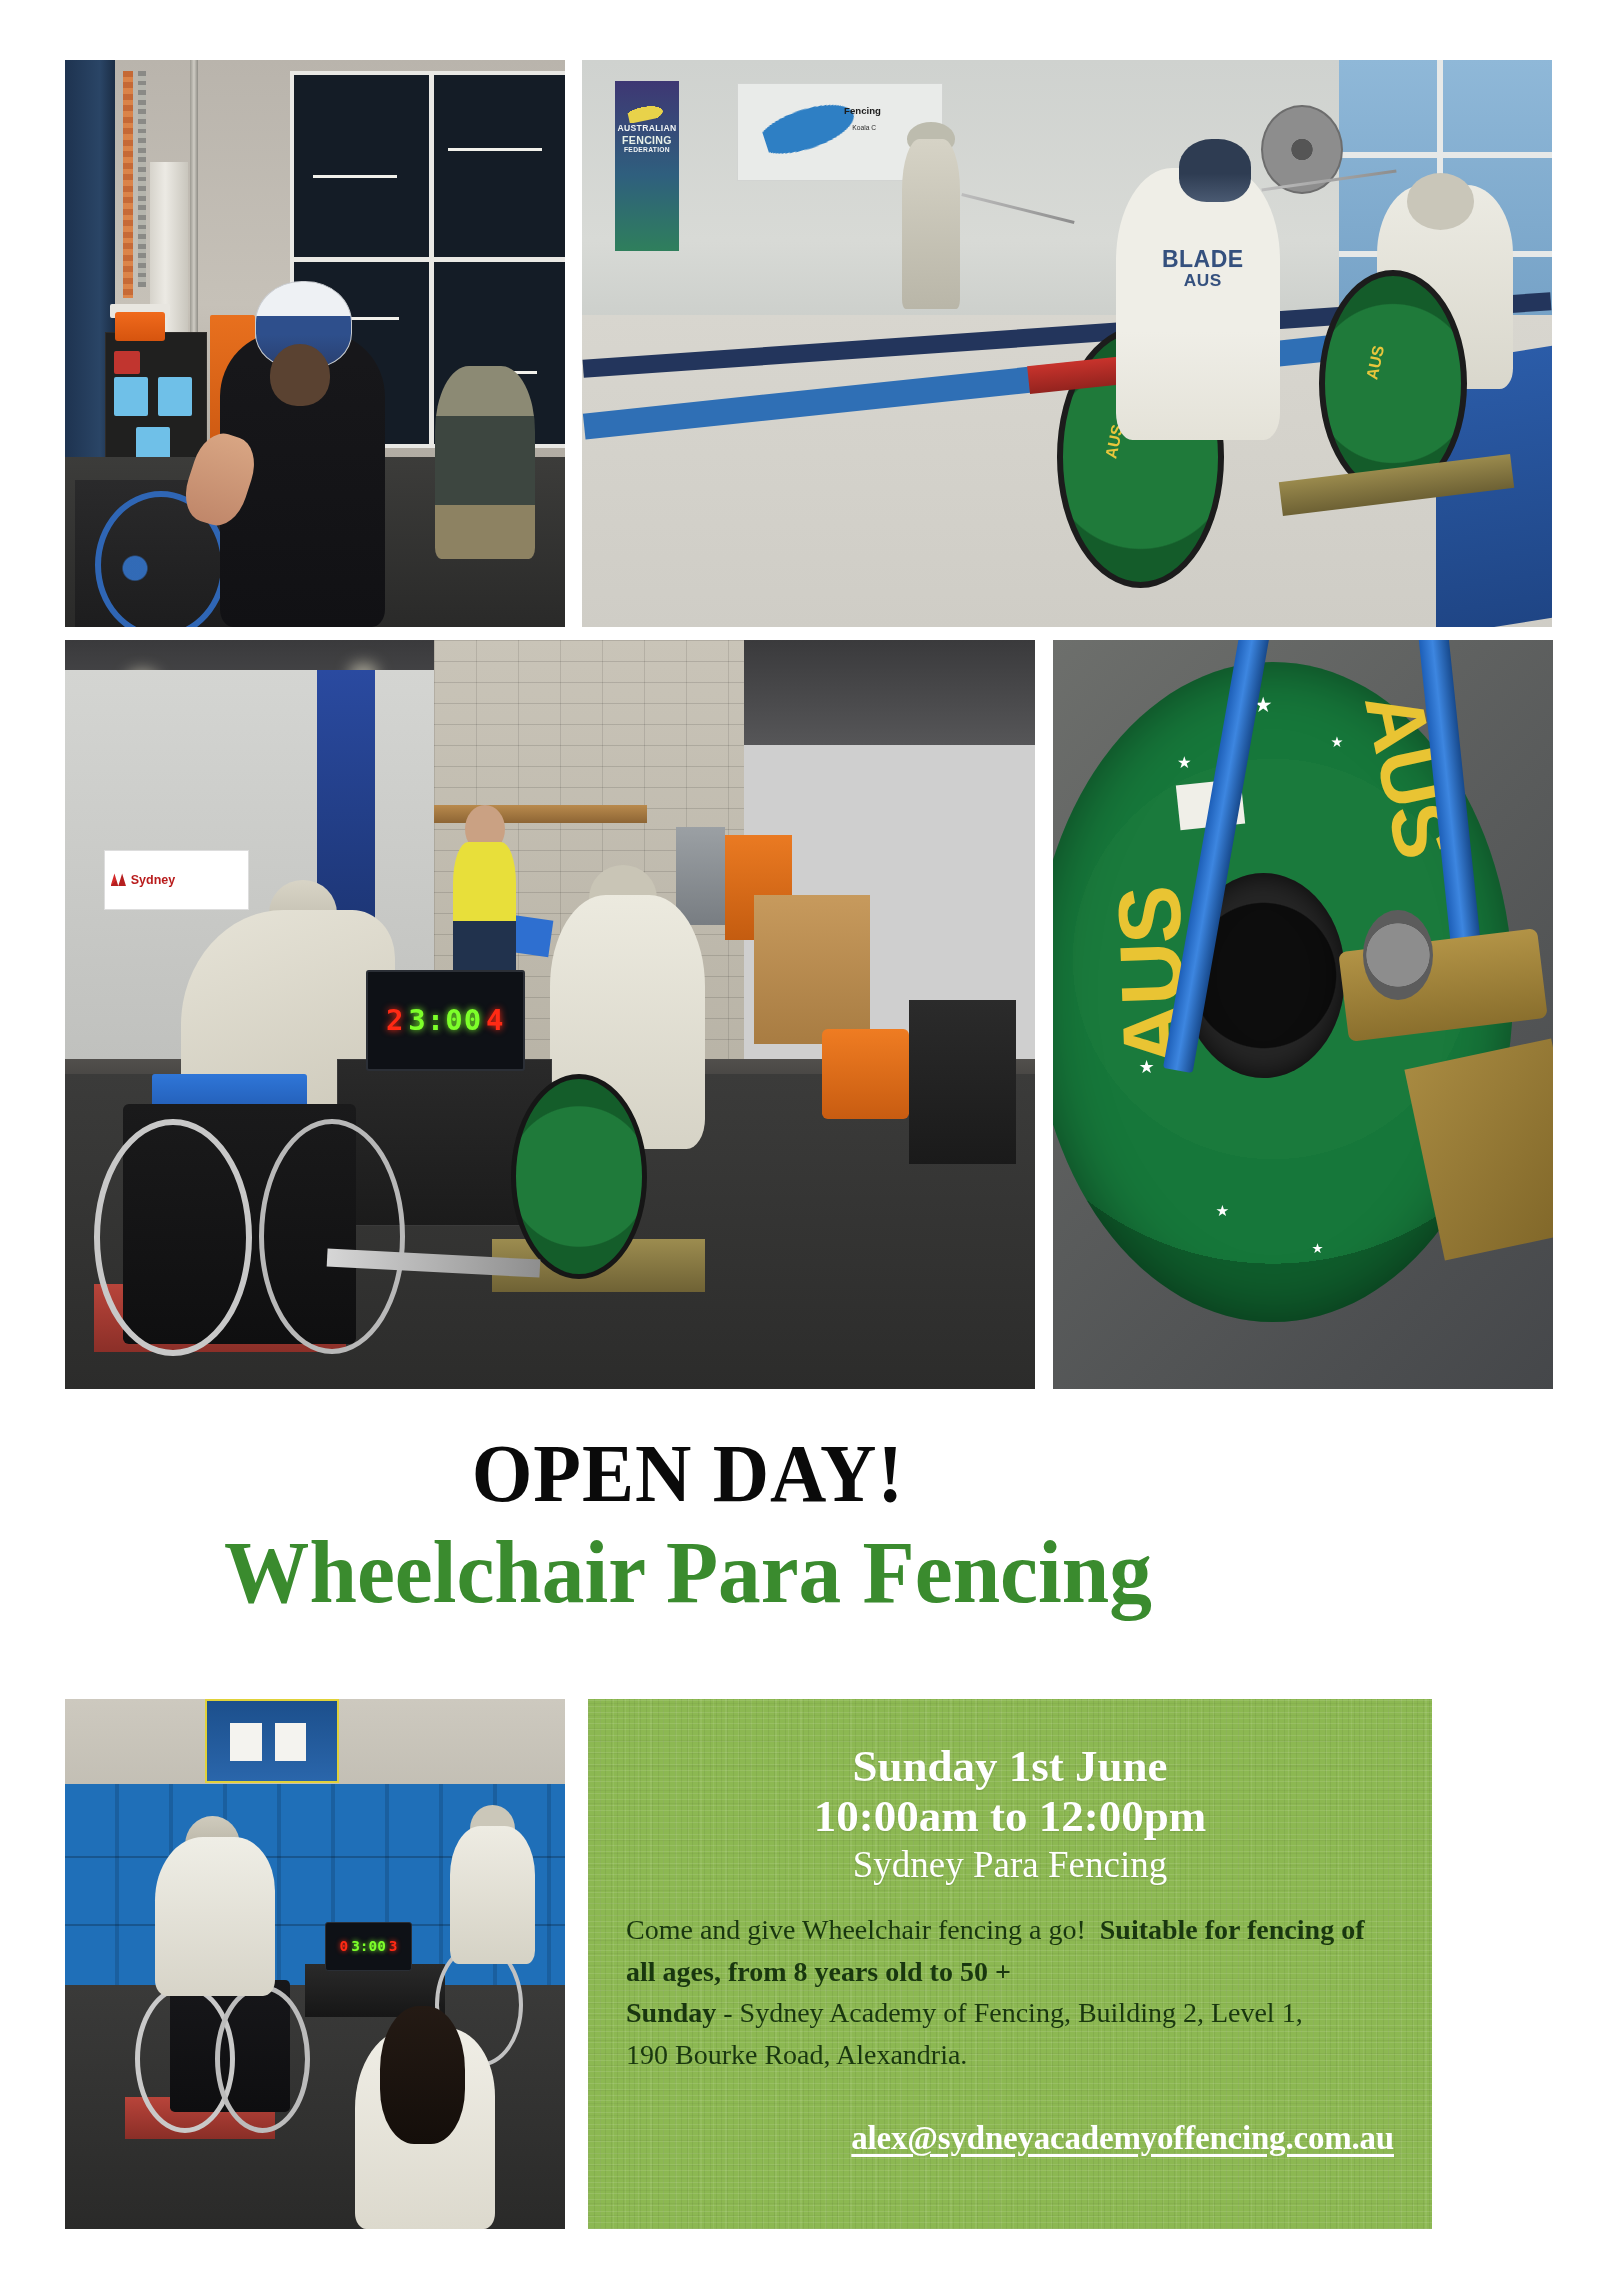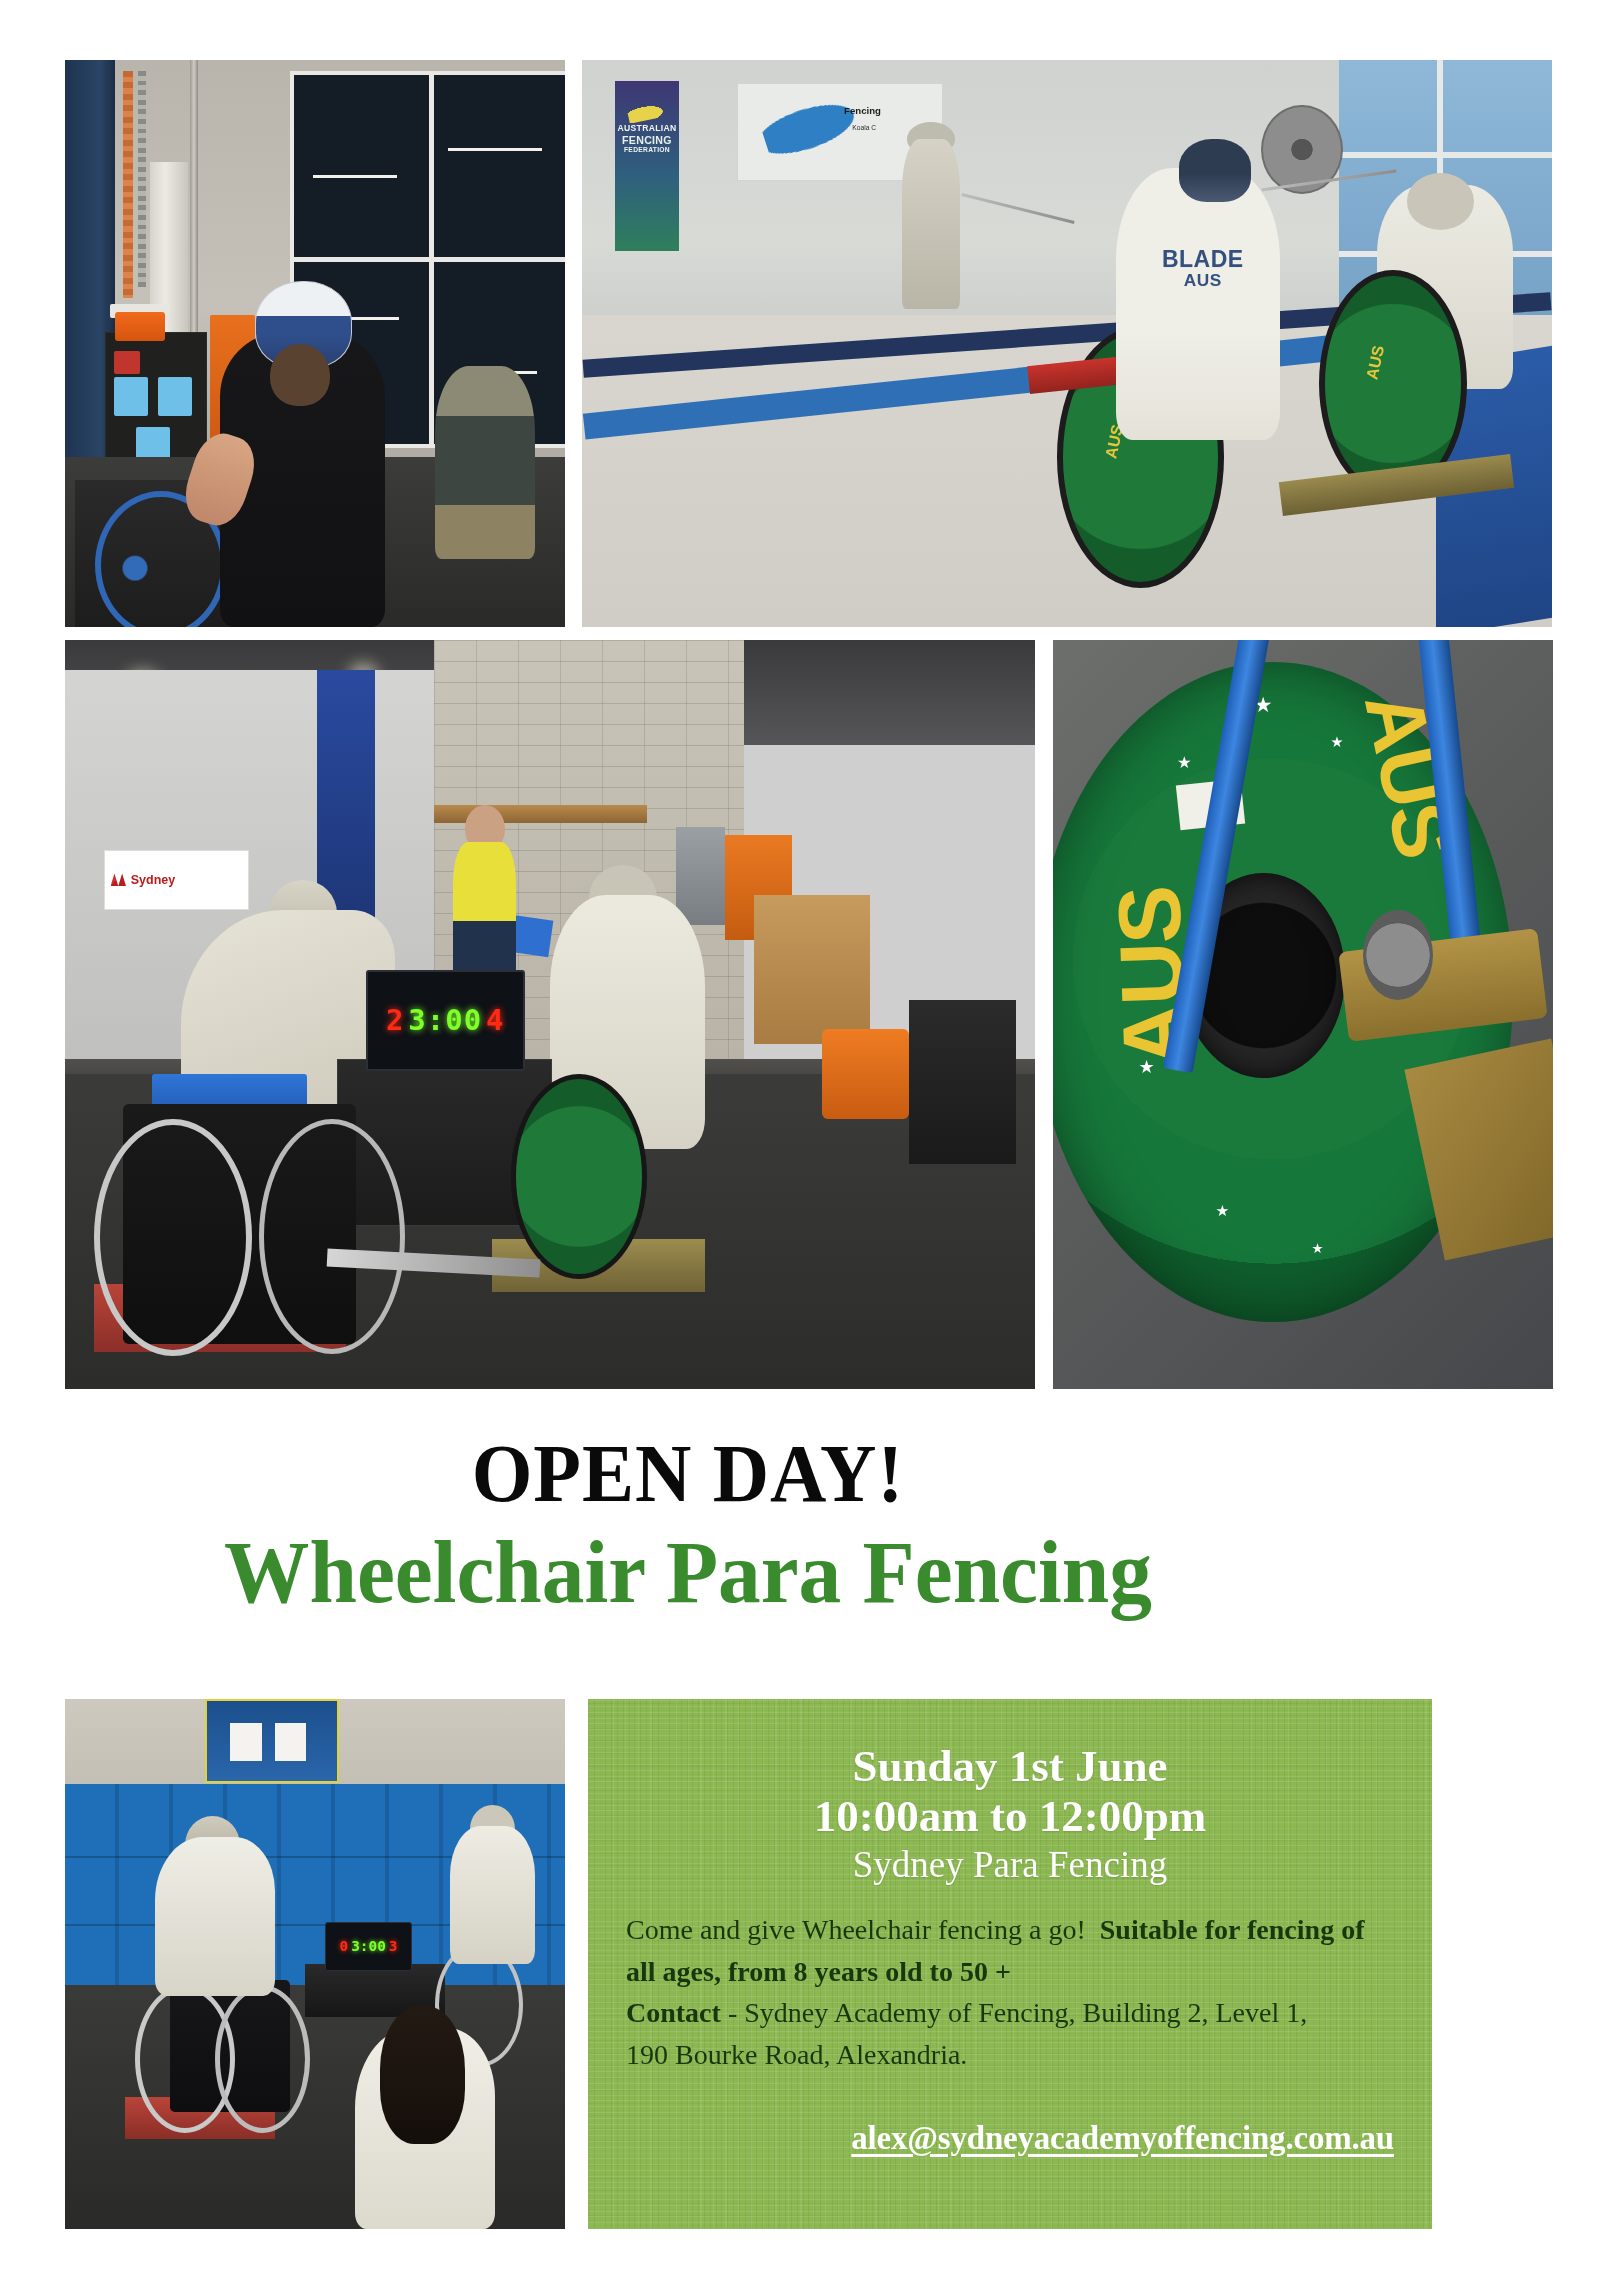--- a/index.html
+++ b/index.html
@@ -615,21 +615,21 @@
   <div id="infoPanel">
     <div class="panel-head">
       <div class="ph-date">Sunday 1st June</div>
       <div class="ph-time">10:00am to 12:00pm</div>
       <div class="ph-org">Sydney Para Fencing</div>
     </div>
 
     <div class="panel-body">
       <p><span>Come and give Wheelchair fencing a go!&nbsp; </span><b>Suitable for fencing of</b></p>
       <p><b>all ages, from 8 years old to 50 +</b></p>
-      <p><b>Contact</b><span> - Sydney Academy of Fencing, Building 2, Level 1,</span></p>
+      <p><b>Sunday</b><span> - Sydney Academy of Fencing, Building 2, Level 1,</span></p>
       <p>190 Bourke Road, Alexandria.</p>
     </div>
 
     <div class="email-line">
       <a class="email-link" href="#">alex@sydneyacademyoffencing.com.au</a>
     </div>
   </div>
 
 </div>
 

